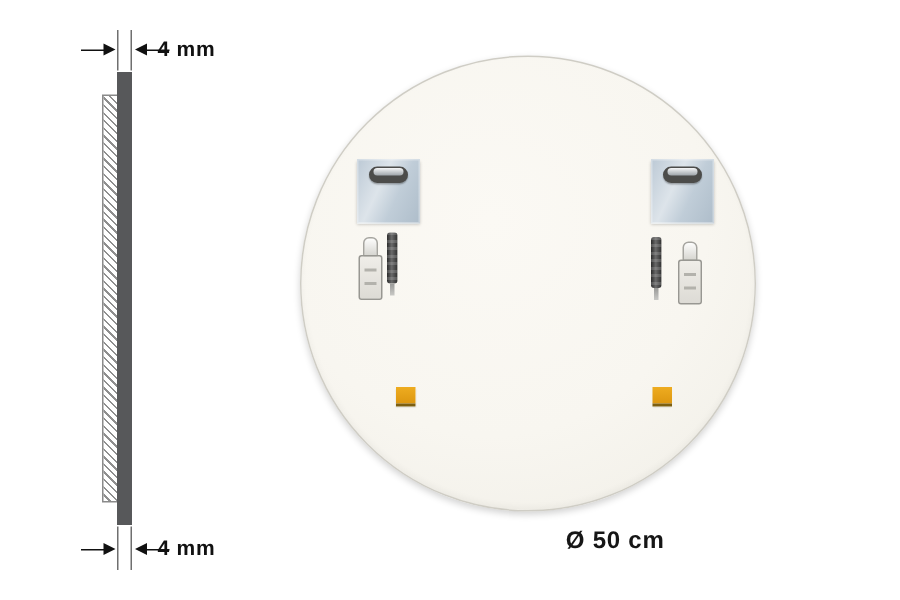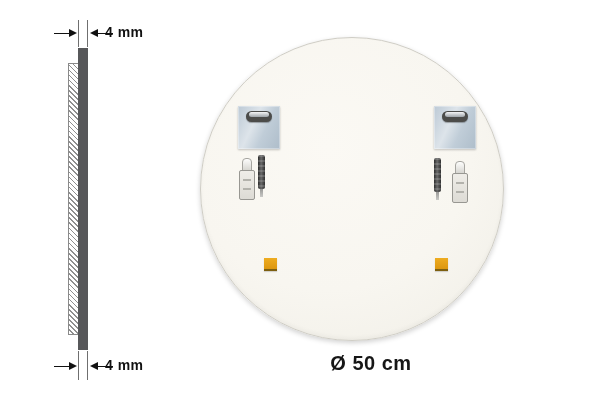--- a/index.html
+++ b/index.html
@@ -95,22 +95,22 @@
   }
 
   .pad{
     width:13px;height:13px;
     background:linear-gradient(180deg,#eeac20,#dd9710);
     border-bottom:2px solid #7d5f10;
     box-shadow:0 1px 1px rgba(0,0,0,0.15);
   }
 
   .diameter-label{
-    left:299px;top:352px;width:144px;text-align:center;
-    color:#161616;font-size:20px;font-weight:bold;letter-spacing:0.5px;
+    left:299px;top:352px;width:144px;text-align:right;
+    color:#161616;font-size:16px;font-weight:bold;letter-spacing:0.5px;
   }
 </style>
 </head>
 <body>
 
 <div class="abs" style="left:0;top:0;width:180px;height:400px;">
 
   <div class="abs backing"></div>
   <div class="abs glass-edge"></div>
 

